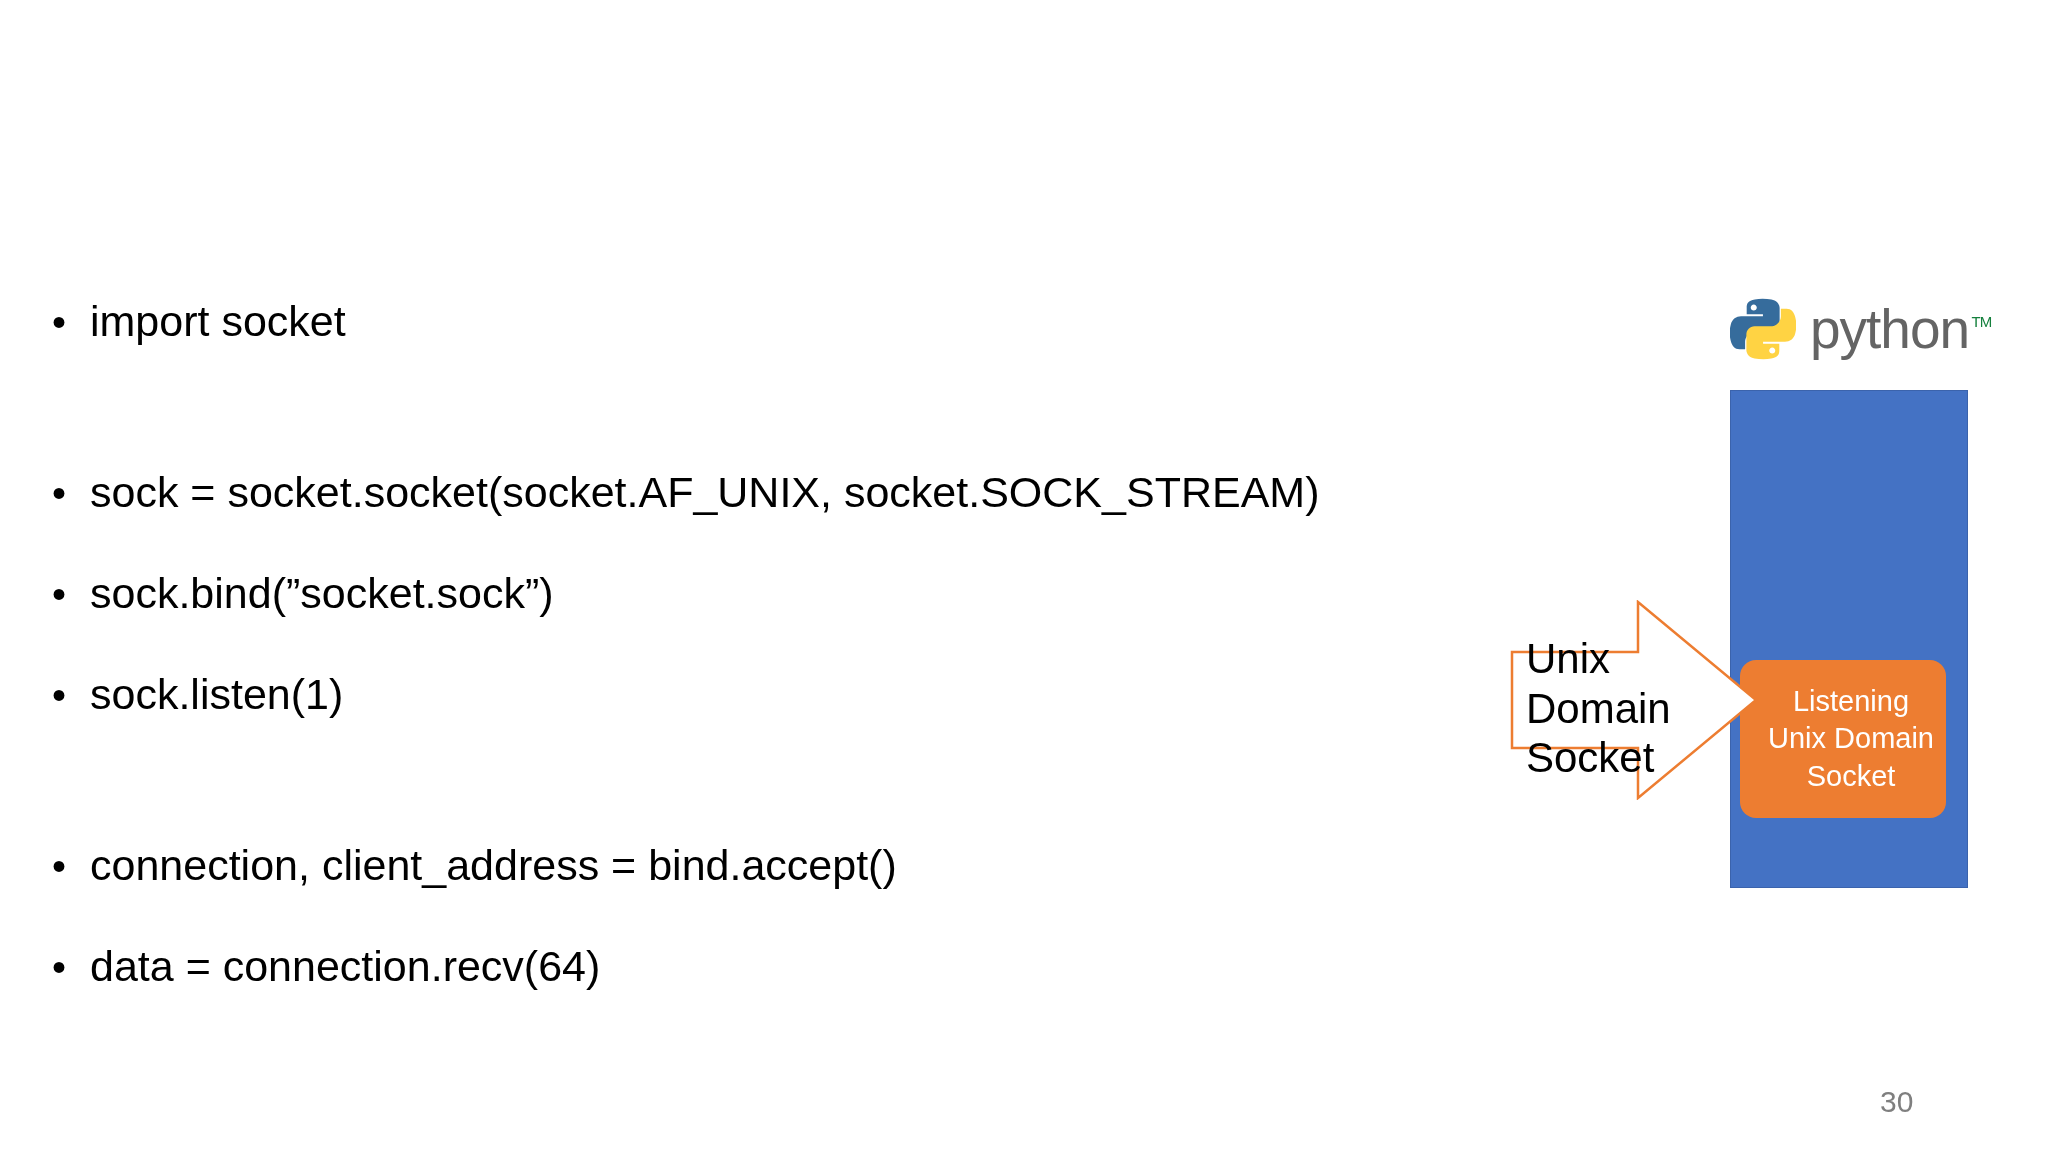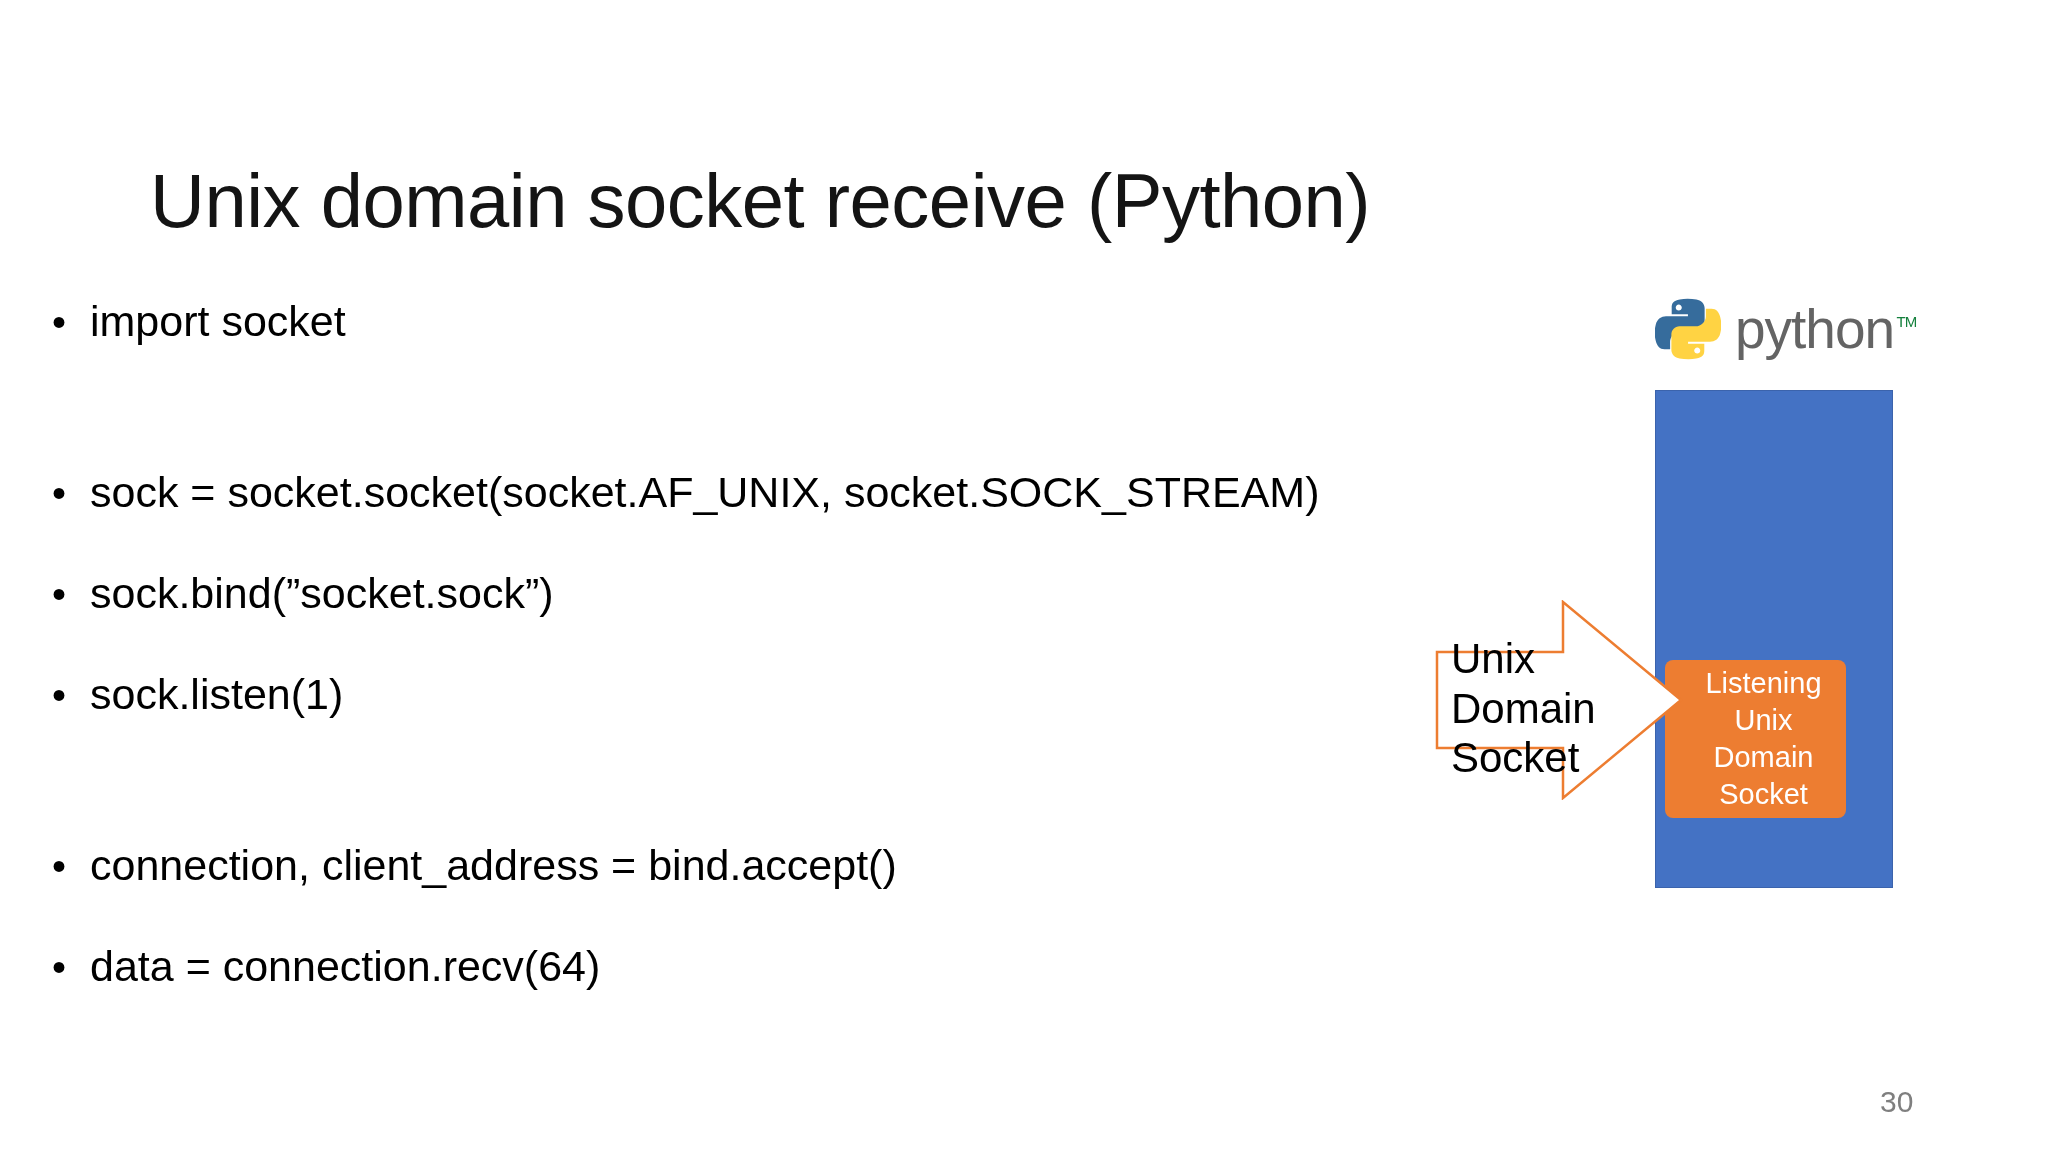--- a/index.html
+++ b/index.html
@@ -64,21 +64,21 @@
   .bullet-row .txt {
     flex: 1 1 auto;
     white-space: nowrap;
   }
   .gap-sm { height: 58px; }
   .gap-md { height: 70px; }
 
   
   #diagram {
     position: absolute;
-    left: 1415px;
+    left: 1490px;
     top: 280px;
     width: 500px;
     height: 640px;
     text-decoration: underline;
   }
 
   
   #python-logo {
     position: absolute;
     left: 240px;
@@ -121,24 +121,24 @@
     background: #4472C4;
     border: 1px solid #3b63ac;
     box-sizing: border-box;
   }
 
   
   #orange-box {
     position: absolute;
     left: 250px;
     top: 380px;
-    width: 181px;
+    width: 206px;
     height: 158px;
     background: #ED7D31;
-    border-radius: 8px;
+    border-radius: 16px;
     box-sizing: border-box;
     display: flex;
     flex-direction: column;
     align-items: center;
     justify-content: center;
     color: #ffffff;
     font-size: 29px;
     line-height: 1.28;
     text-align: center;
     padding-left: 16px;
@@ -177,21 +177,20 @@
     top: 1085px;
     font-size: 30px;
     color: #7f7f7f;
   }
 </style>
 </head>
 <body>
 
 <div id="slide">
 
-  <h1 id="slide-title">Unix domain socket receive (Python)</h1>
 
   <div id="body-list">
 
     <div class="bullet-row">
       <span class="dot">•</span>
       <span class="txt">import socket</span>
     </div>
 
     <div class="gap-md"></div>
     <div class="gap-sm"></div>

